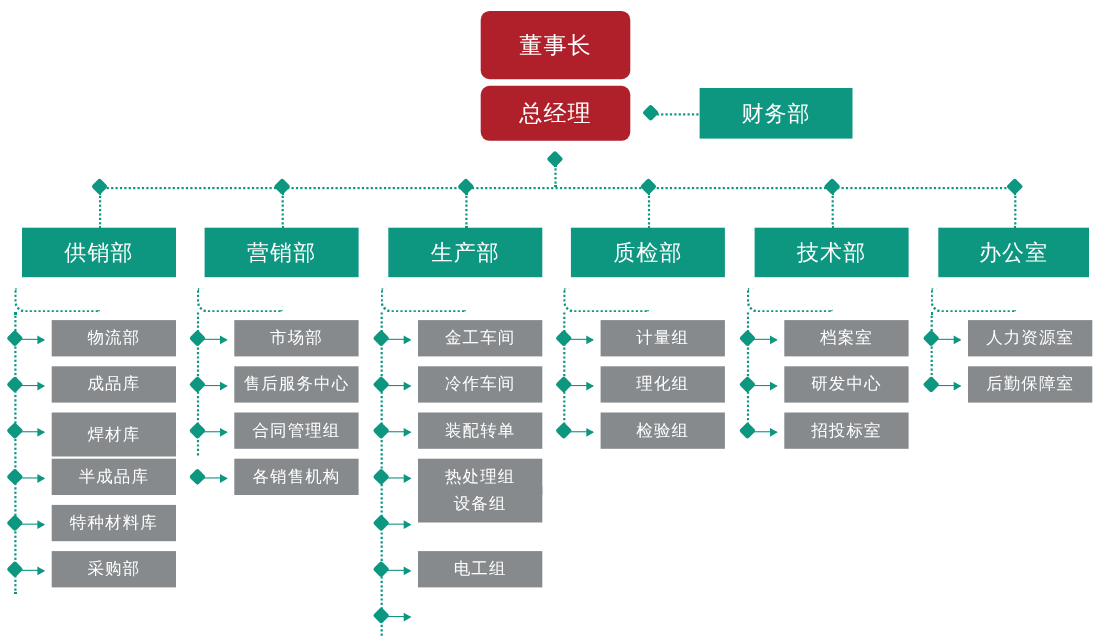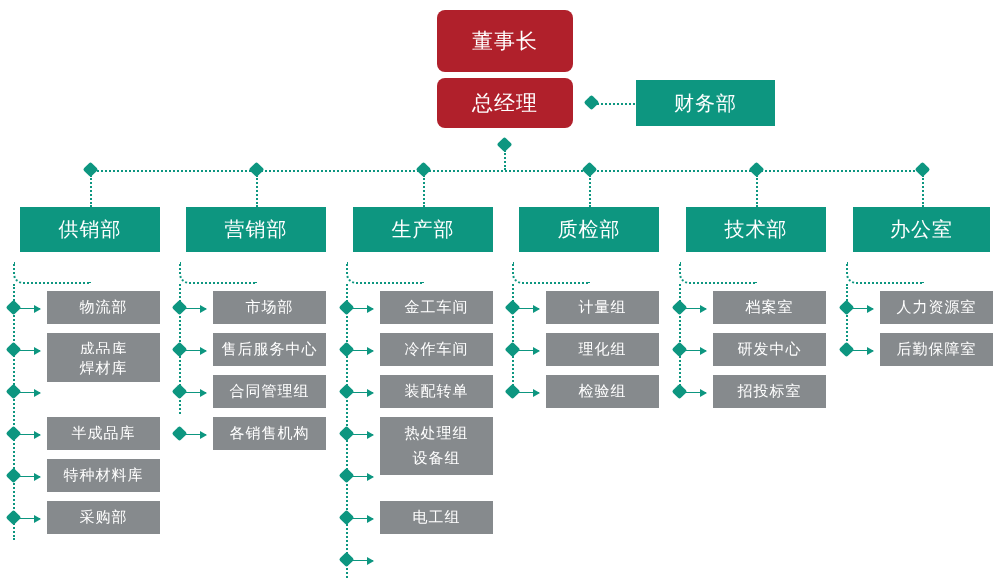--- a/index.html
+++ b/index.html
@@ -118,21 +118,21 @@
   <div class="diamond" style="left:8px; top:302px;"></div>
   <div class="arrow-right" style="left:19px; top:308px; width:21px;"></div>
   <div class="node node-sub" style="left:47px; top:291px; width:113px; height:33px;">物流部</div>
 
   <div class="diamond" style="left:8px; top:344px;"></div>
   <div class="arrow-right" style="left:19px; top:350px; width:21px;"></div>
   <div class="node node-sub" style="left:47px; top:333px; width:113px; height:33px;">成品库</div>
 
   <div class="diamond" style="left:8px; top:386px;"></div>
   <div class="arrow-right" style="left:19px; top:392px; width:21px;"></div>
-  <div class="node node-sub" style="left:47px; top:354px; width:113px; height:28px;">焊材库</div>
+  <div class="node node-sub" style="left:47px; top:375px; width:113px; height:40px;">焊材库</div>
 
   <div class="diamond" style="left:8px; top:428px;"></div>
   <div class="arrow-right" style="left:19px; top:434px; width:21px;"></div>
   <div class="node node-sub" style="left:47px; top:417px; width:113px; height:33px;">半成品库</div>
 
   <div class="diamond" style="left:8px; top:470px;"></div>
   <div class="arrow-right" style="left:19px; top:476px; width:21px;"></div>
   <div class="node node-sub" style="left:47px; top:459px; width:113px; height:33px;">特种材料库</div>
 
   <div class="diamond" style="left:8px; top:512px;"></div>

